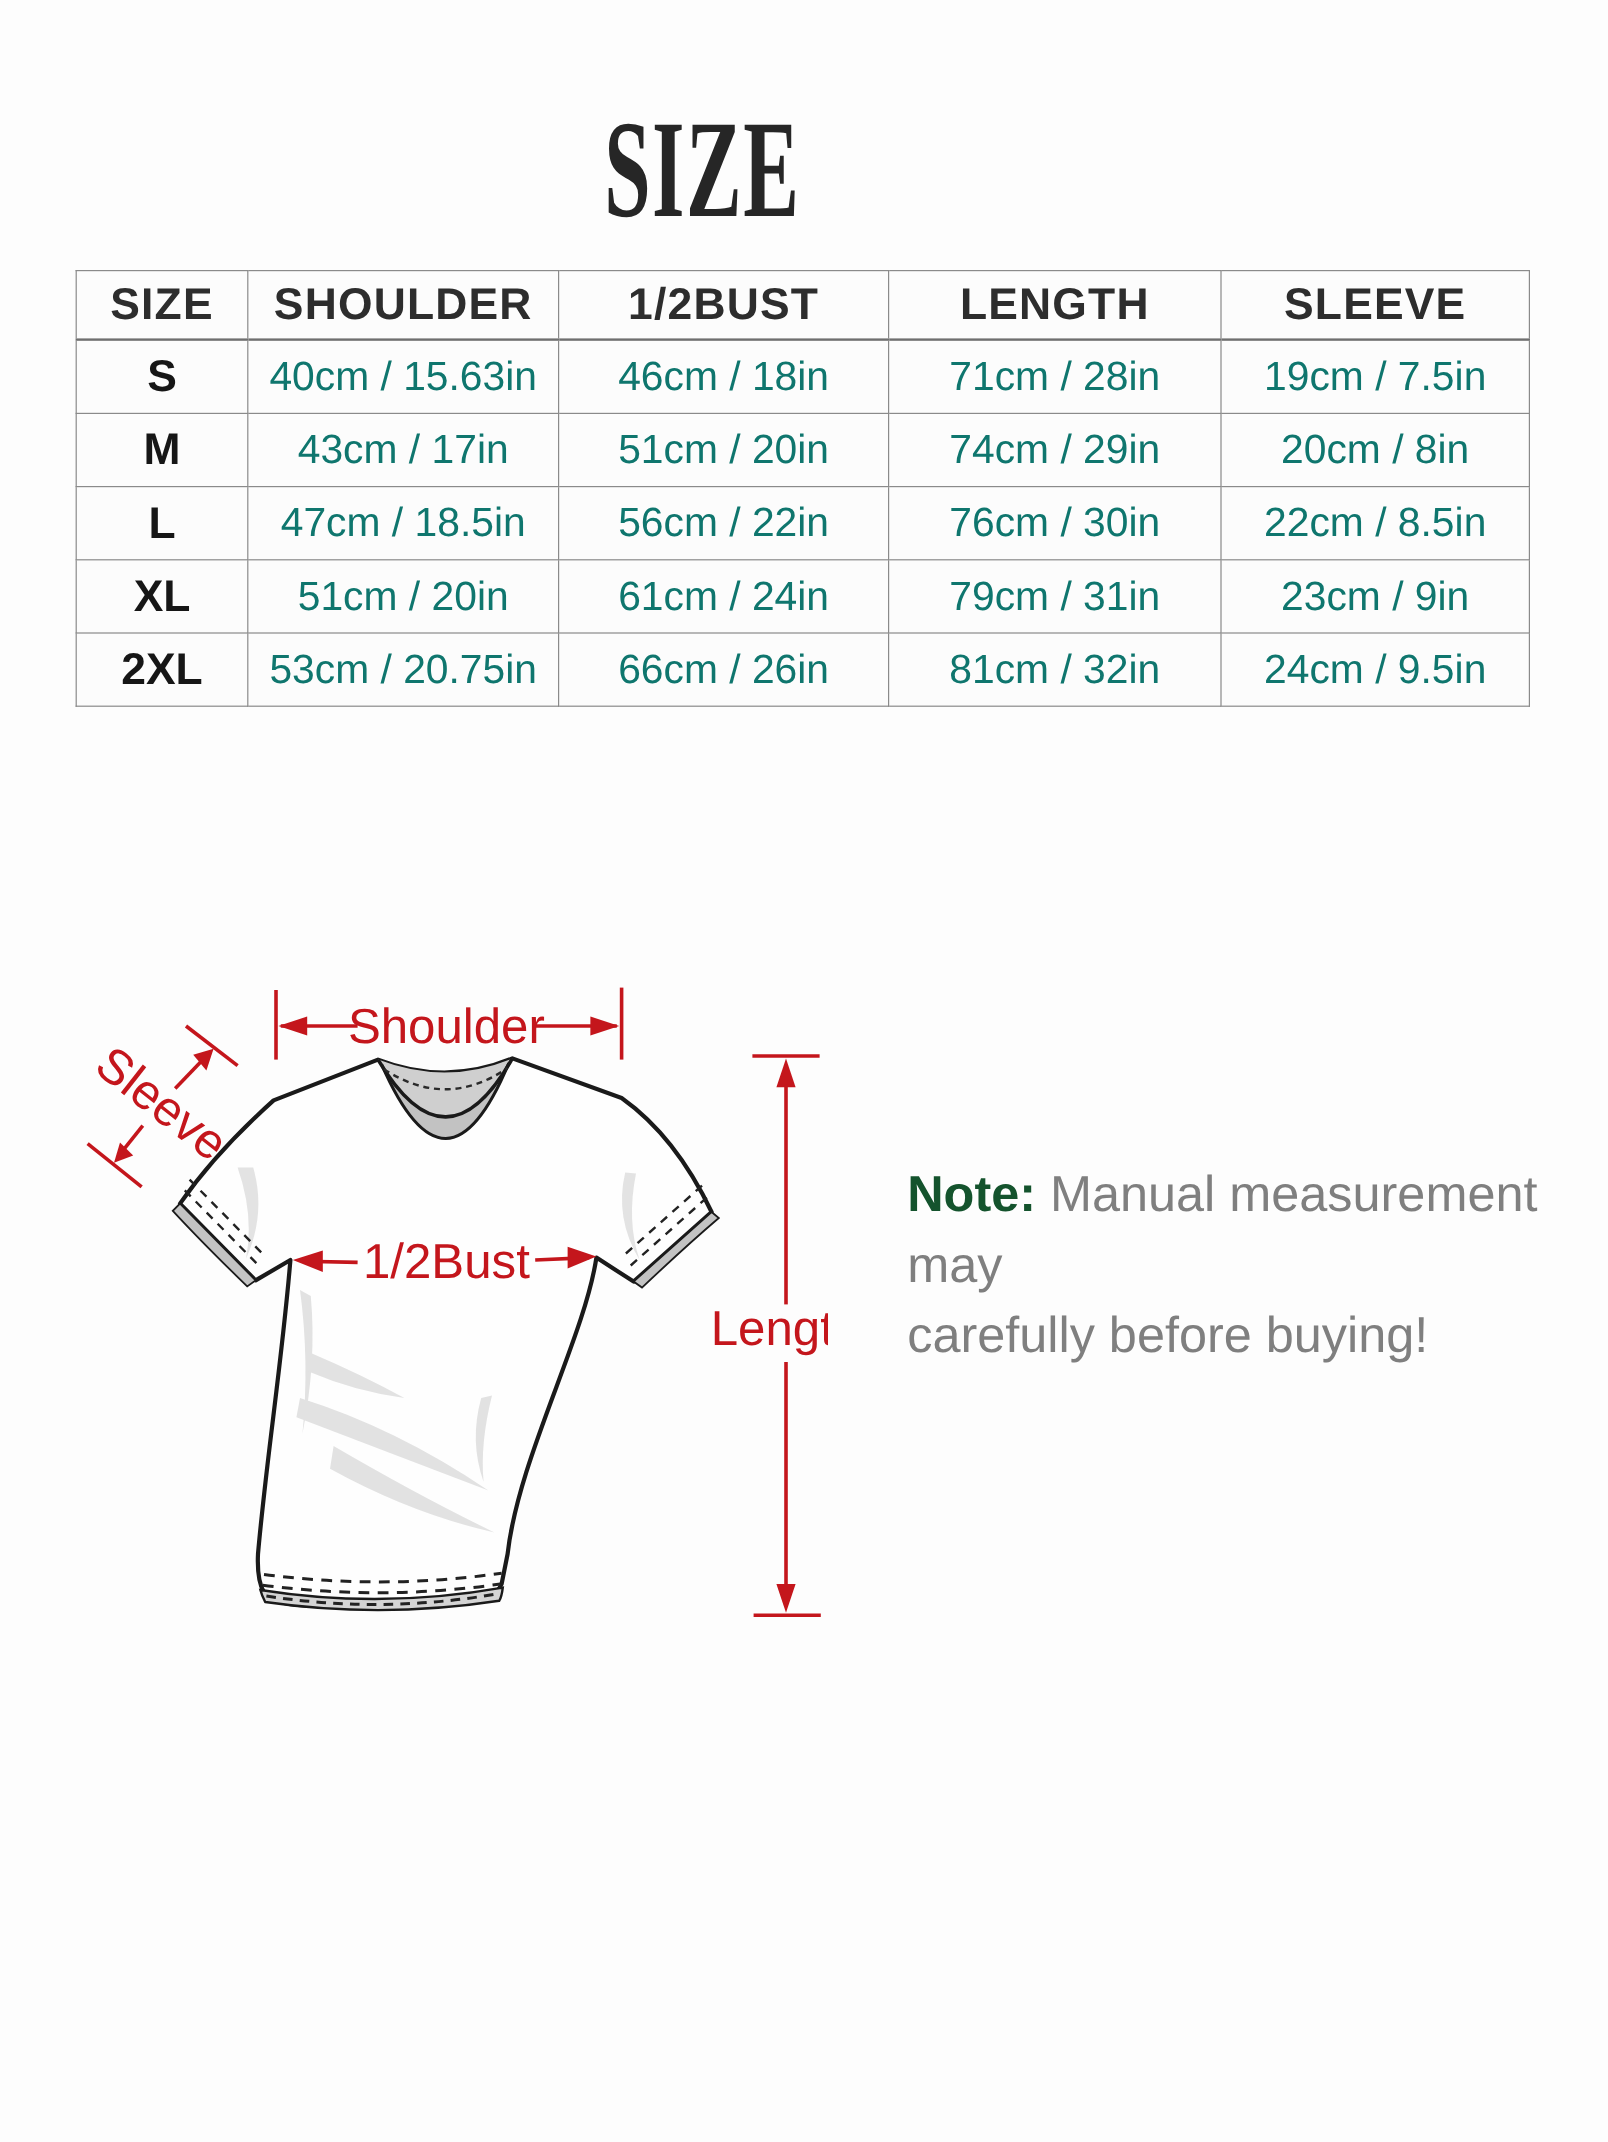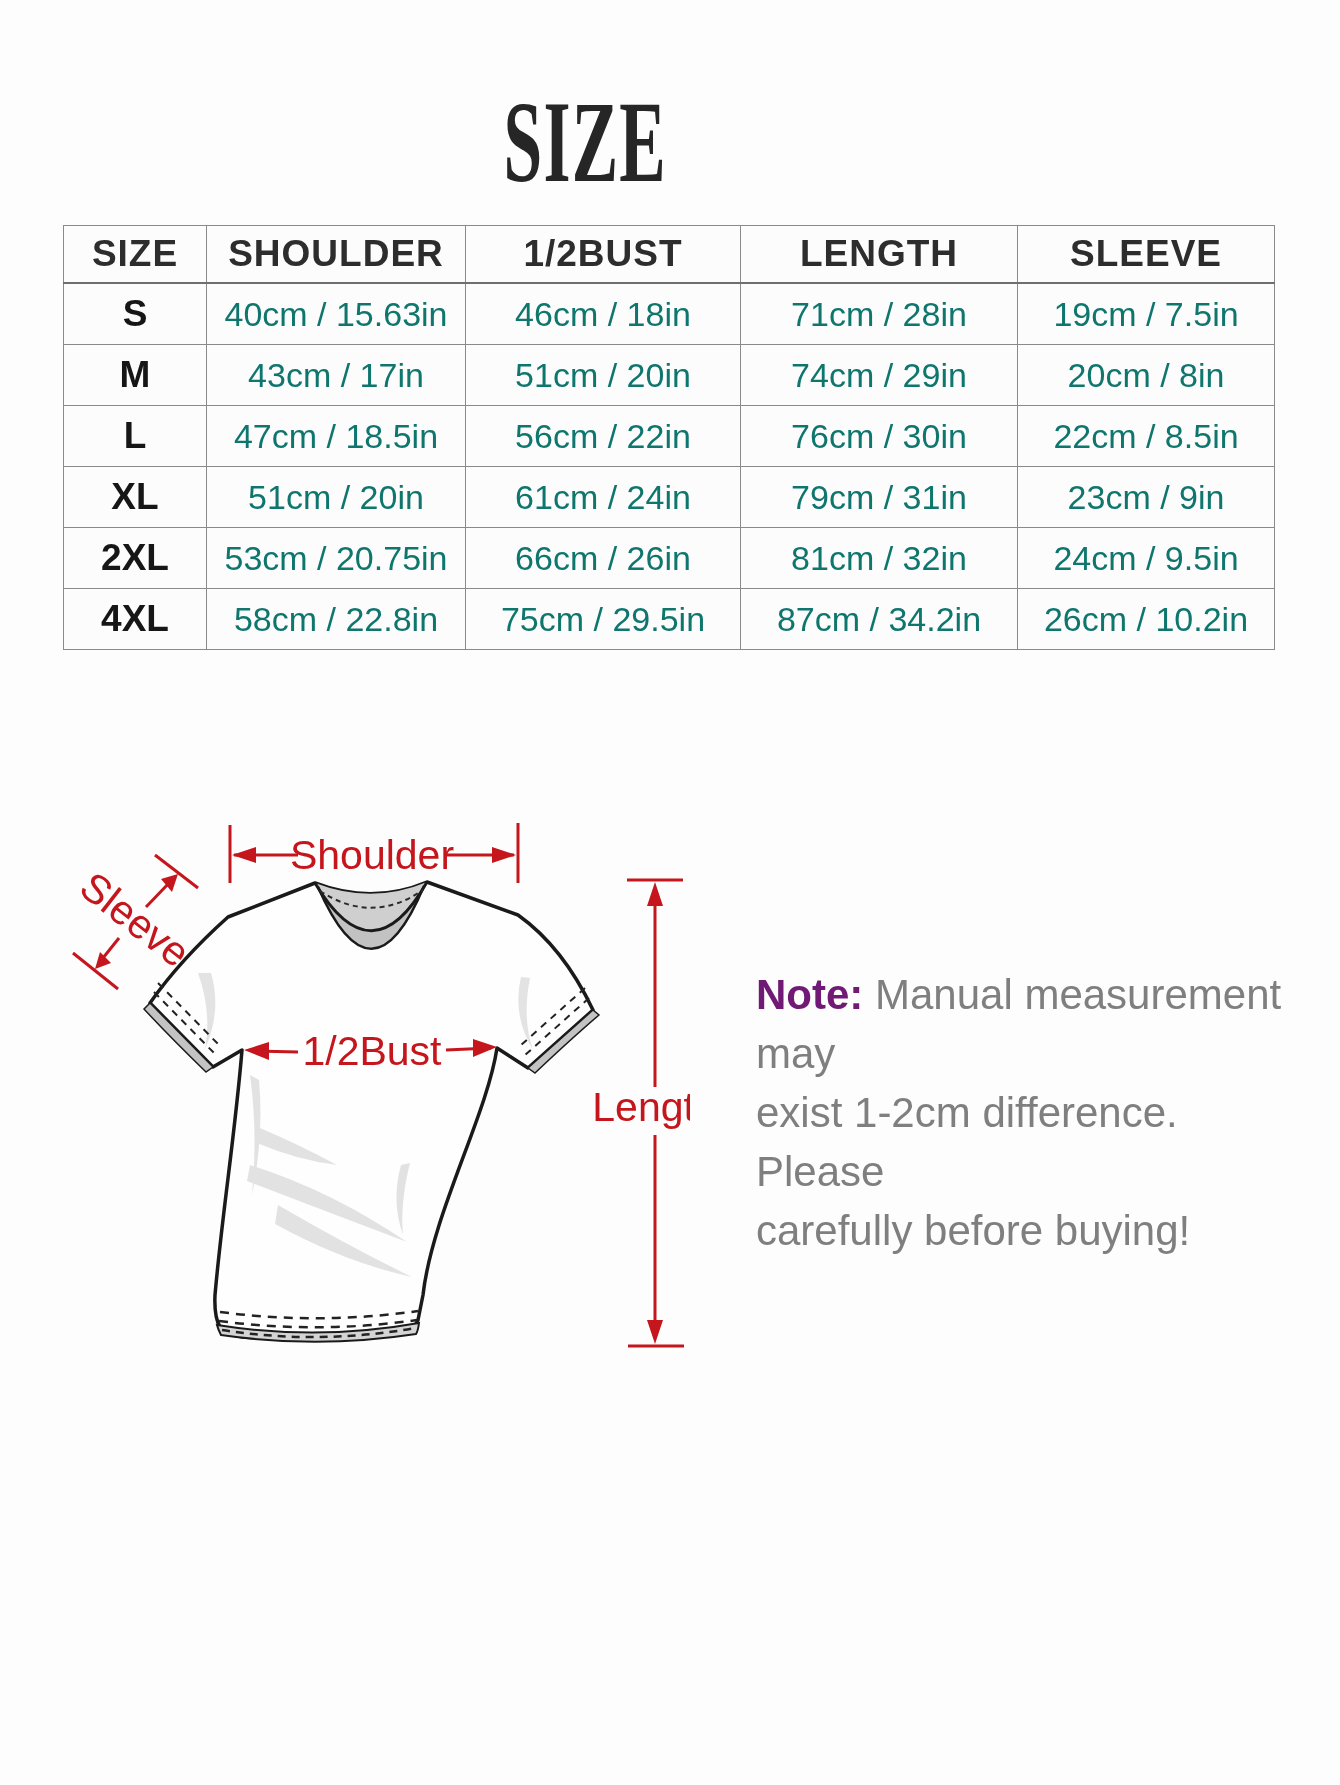--- a/index.html
+++ b/index.html
@@ -65,21 +65,21 @@
   
   .note{
     position:absolute;left:756px;top:965px;
     width:540px;
     font-size:42px;
     line-height:59px;
     color:#7f7f7f;
   }
   .note .note-label{
     font-weight:bold;
-    color:#701a75;
+    color:#14532d;
   }
 </style>
 </head>
 <body>
 
 <div class="title-wrap">
   <div class="title">SIZE</div>
 </div>
 
 <table class="size-table">
@@ -128,27 +128,20 @@
         <td class="col-val">79cm / 31in</td>
         <td class="col-val">23cm / 9in</td>
       </tr>
       <tr>
         <td class="col-size">2XL</td>
         <td class="col-val">53cm / 20.75in</td>
         <td class="col-val">66cm / 26in</td>
         <td class="col-val">81cm / 32in</td>
         <td class="col-val">24cm / 9.5in</td>
       </tr>
-      <tr>
-        <td class="col-size">4XL</td>
-        <td class="col-val">58cm / 22.8in</td>
-        <td class="col-val">75cm / 29.5in</td>
-        <td class="col-val">87cm / 34.2in</td>
-        <td class="col-val">26cm / 10.2in</td>
-      </tr>
     </tbody>
 </table>
 
 <svg class="diagram-svg" viewBox="0 0 640 660">
 
   <path d="M 265 148
            L 178 182
            Q 130 225 100 268
            L 163 332
            L 192 315
@@ -240,15 +233,14 @@
   </g>
 
   <text x="322" y="134" text-anchor="middle" font-size="41" fill="#c4161c" font-family="Liberation Sans, sans-serif">Shoulder</text>
   <text x="0" y="0" transform="translate(83,187) rotate(38)" text-anchor="middle" dominant-baseline="middle" font-size="41" fill="#c4161c" font-family="Liberation Sans, sans-serif">Sleeve</text>
   <text x="322" y="330" text-anchor="middle" font-size="41" fill="#c4161c" font-family="Liberation Sans, sans-serif">1/2Bust</text>
   <text x="605" y="386" text-anchor="middle" font-size="41" fill="#c4161c" font-family="Liberation Sans, sans-serif">Length</text>
 </svg>
 
 <div class="note">
   <div><span class="note-label">Note:</span> <span>Manual measurement may</span></div>
-  <div>exist 1-2cm difference. Please</div>
   <div>carefully before buying!</div>
 </div>
 
 </body></html>

